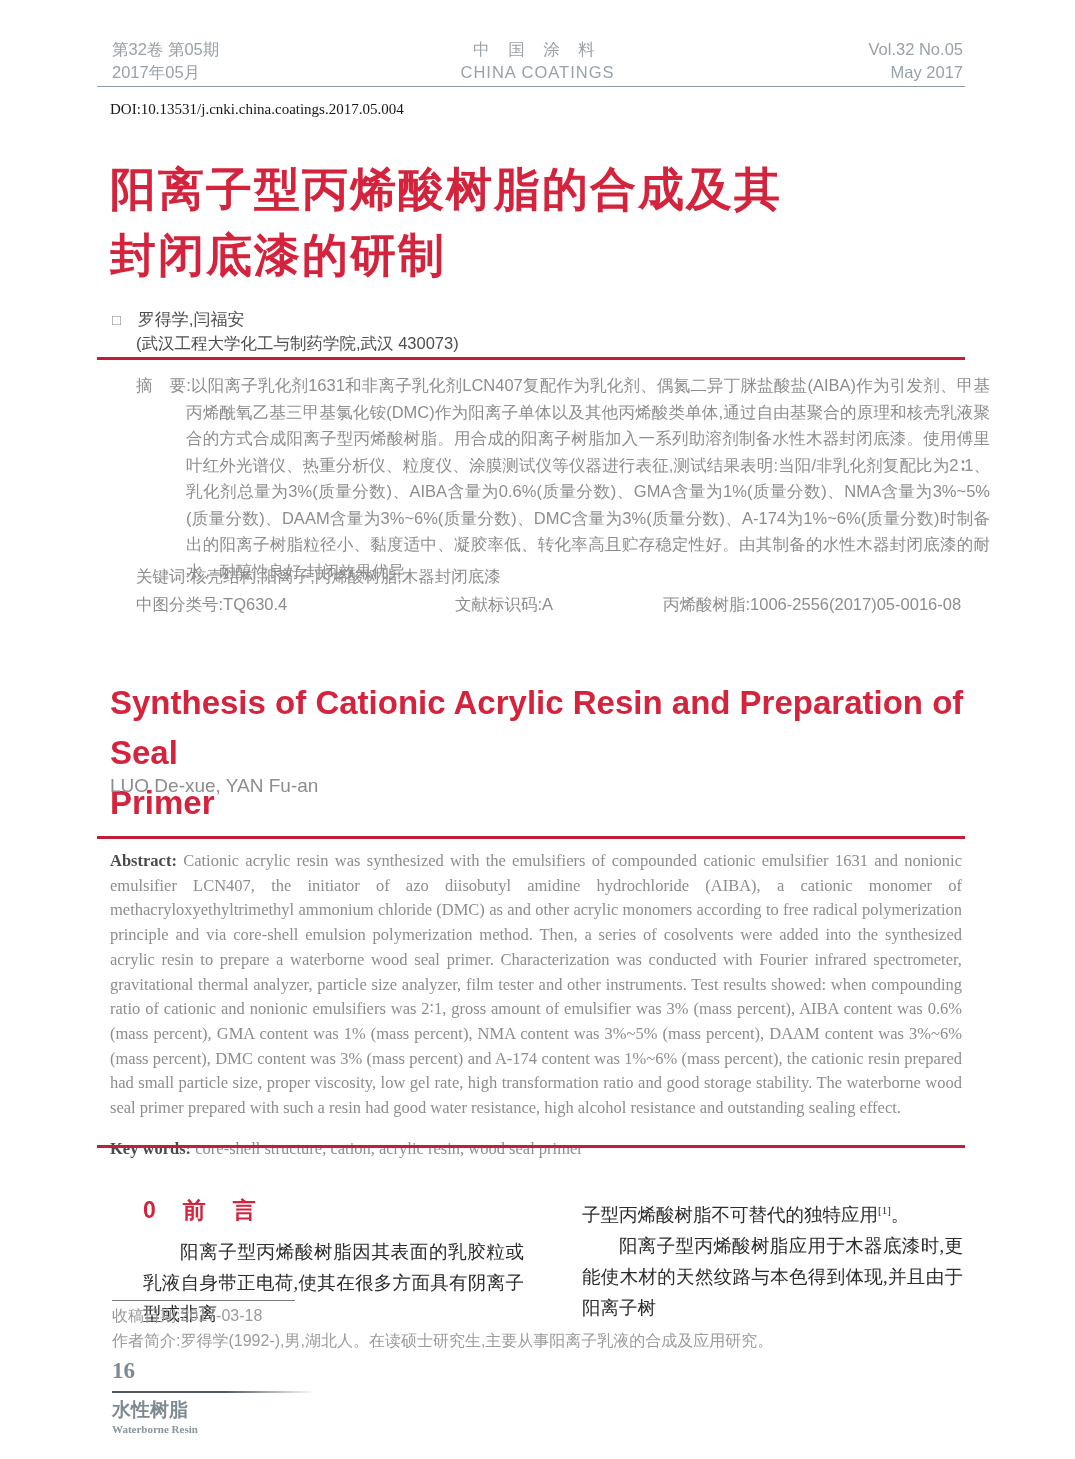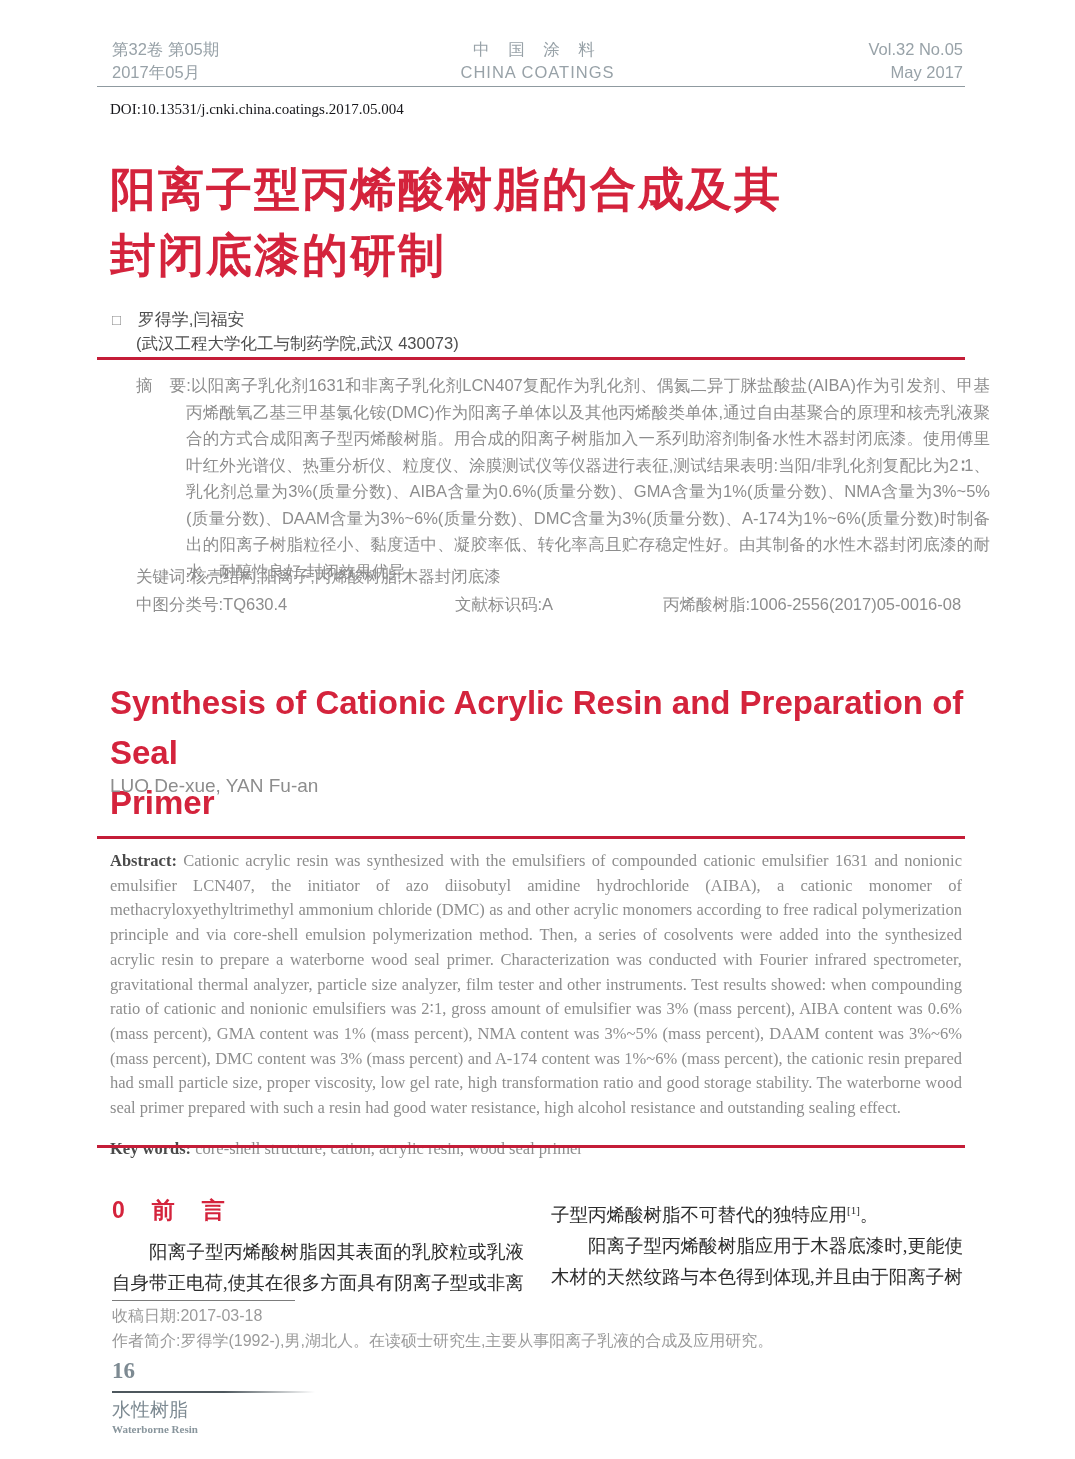--- a/index.html
+++ b/index.html
@@ -45,37 +45,37 @@
   .affil-en{position:absolute;top:808px;left:110px;color:#8d8d8d;font-size:16.5px;
     font-style:italic;font-family:"Liberation Serif", serif;}
   
   .abs-en-wrap{position:absolute;top:849px;left:110px;width:852px;
     font-family:"Liberation Serif", serif;color:#8d8d8d;font-size:16.5px;line-height:24.7px;text-align:justify;}
   .abs-en-wrap b{color:#4a4a4a;}
   .kw-en{margin-top:16px;}
   
   .cols{position:absolute;top:1193px;left:112px;width:851px;display:flex;gap:27px;}
   .col{width:412px;color:#2b2b2b;font-size:18.5px;line-height:31px;
-    font-family:"Liberation Serif", serif;text-align:justify;}
+    font-family:"Liberation Serif", serif;text-align:justify;margin-left:31px;}
   .sec-head{color:#d4233c;font-size:23px;font-weight:bold;line-height:30px;
     font-family:"Liberation Sans", sans-serif;margin:2px 0 12px 0;letter-spacing:2px;}
   .p-ind{text-indent:2em;margin:0;}
   .p-noind{margin:0;}
   .col-right{padding-top:7px;}
   sup{font-size:11px;line-height:0;}
   
   .fn-rule{position:absolute;top:1300px;left:112px;width:183px;height:1px;background:#7c7c7c;}
   .fn1{position:absolute;top:1306px;left:112px;color:#9b9b9b;font-size:16px;}
   .fn2{position:absolute;top:1331px;left:112px;color:#9b9b9b;font-size:16px;}
   
   .pgnum{position:absolute;top:1358px;left:112px;color:#7d8a92;font-size:23px;font-weight:bold;
     font-family:"Liberation Serif", serif;}
   .pg-rule{position:absolute;top:1391px;left:112px;width:203px;height:2px;
     background:linear-gradient(to right,#4d575d 0%,#4d575d 55%,rgba(77,87,93,0) 100%);}
-  .col-cn{position:absolute;top:1397px;left:112px;color:#7d8a92;font-size:19px;font-weight:normal;}
+  .col-cn{position:absolute;top:1397px;left:112px;color:#7d8a92;font-size:19px;font-weight:bold;}
   .col-en{position:absolute;top:1423px;left:112px;color:#88959c;font-size:11px;font-weight:bold;
     font-family:Liberation Serif, serif;}
 </style>
 </head>
 <body>
 
 <div class="page">
 
   <div class="hdr-left">
     <div>第32卷 第05期</div>

